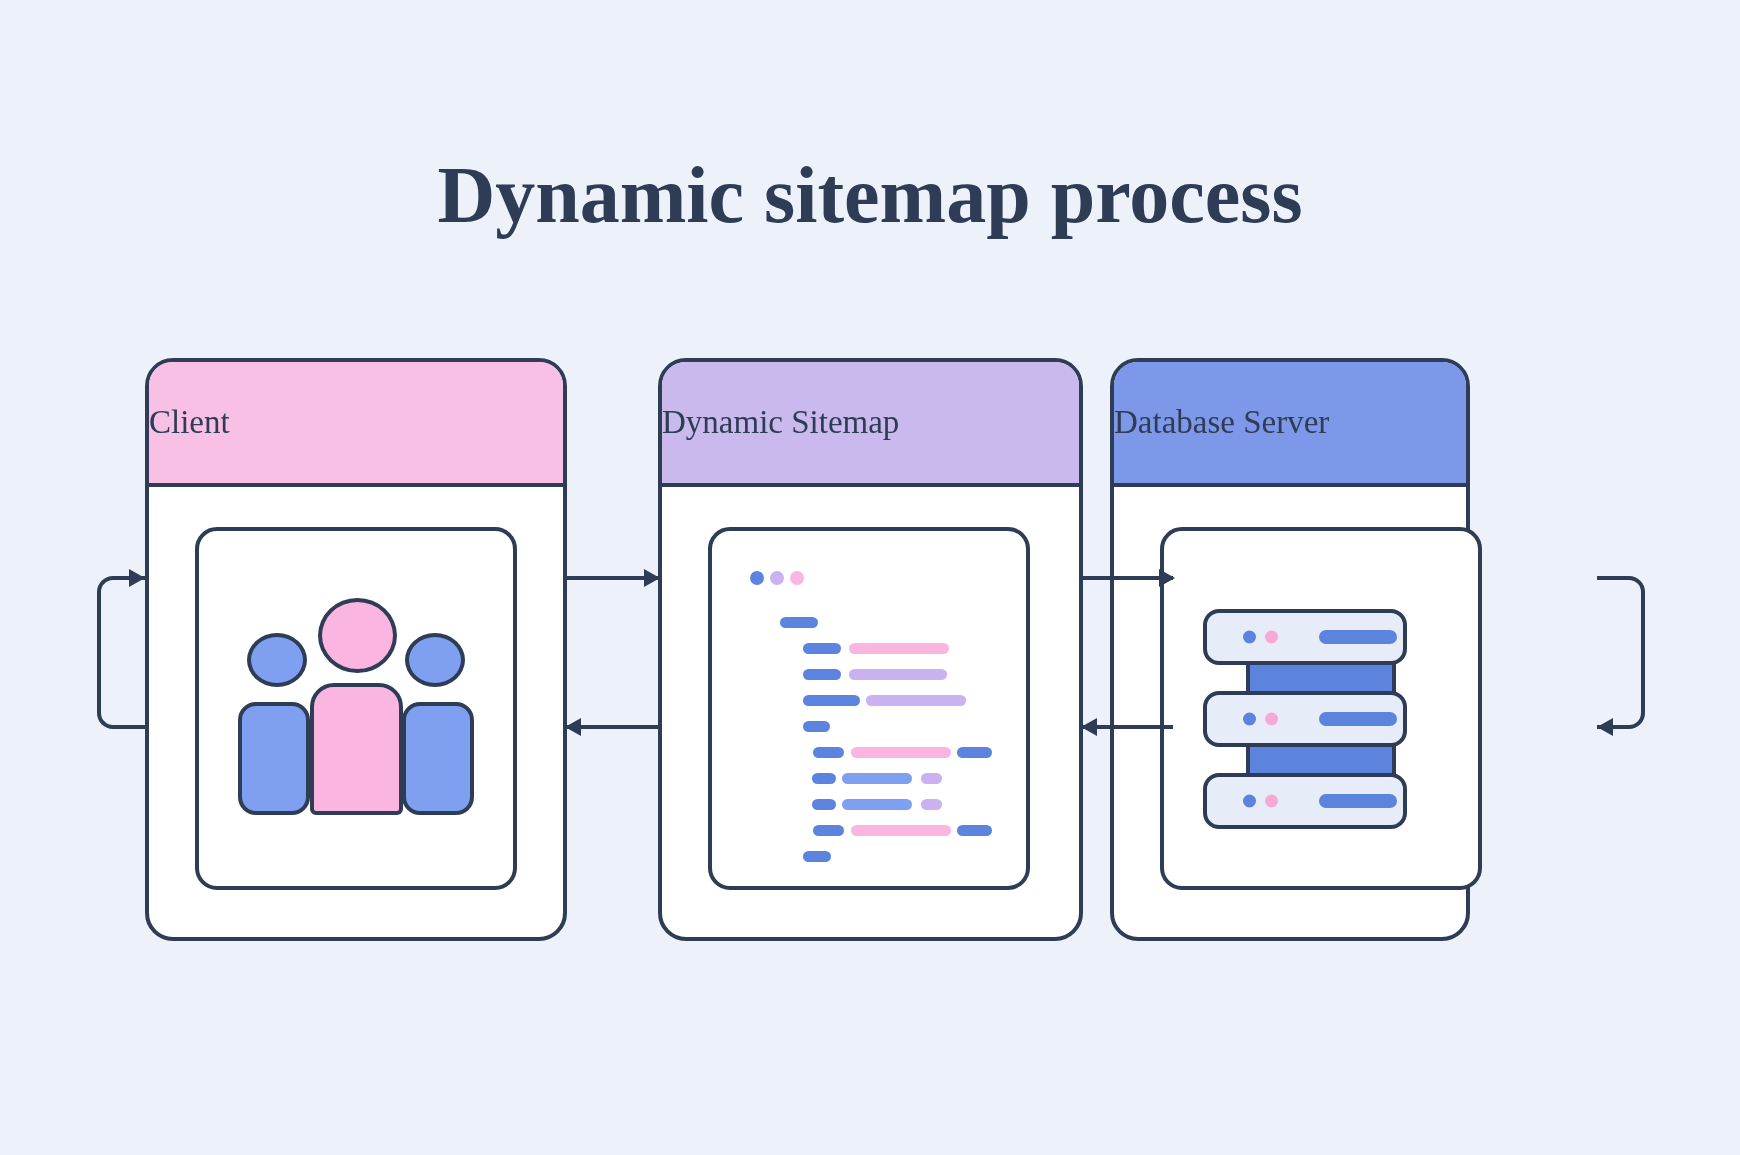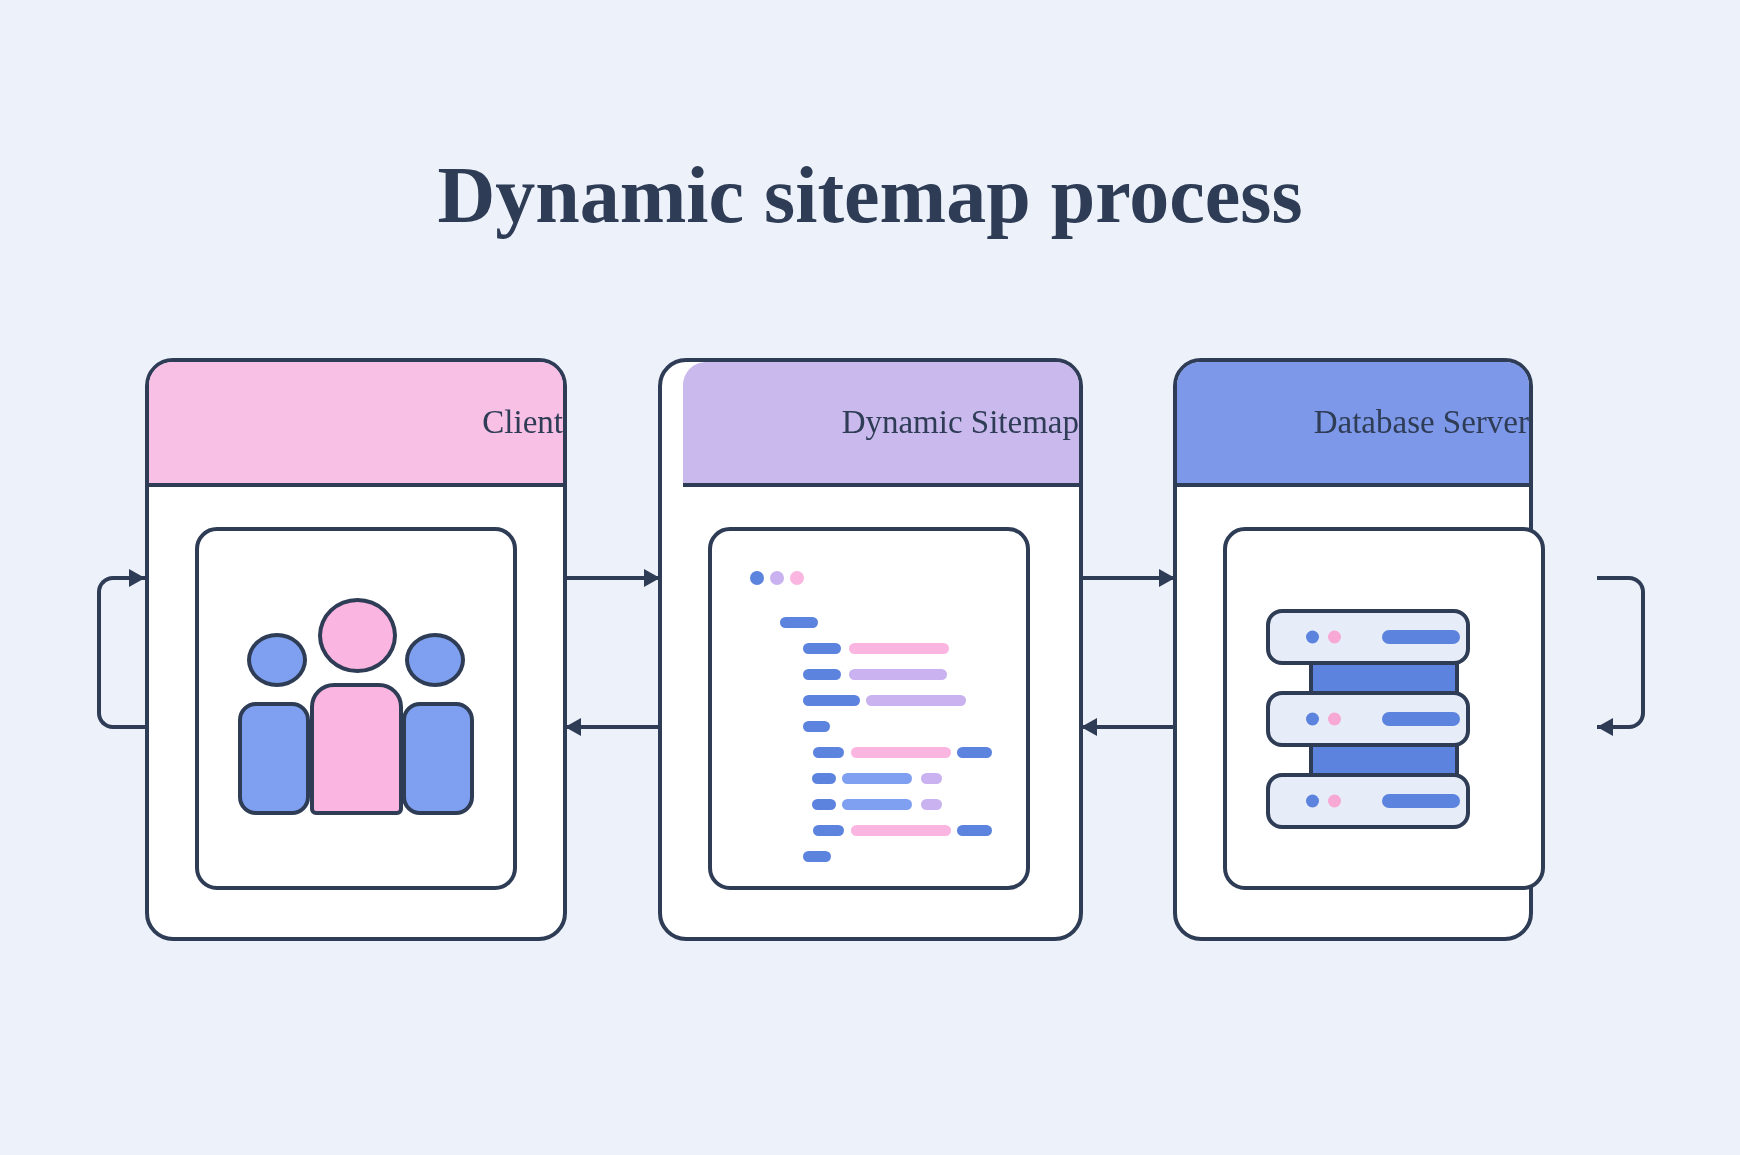--- a/index.html
+++ b/index.html
@@ -5,24 +5,24 @@
   html,body{margin:0;padding:0;}
   .canvas{position:relative;width:1740px;height:1155px;background:var(--bg,#edf1f9);
           font-family:Liberation Serif, serif;overflow:hidden;}
   .title{position:absolute;top:150px;left:0;right:0;text-align:center;
          font-size:80px;font-weight:700;color:var(--navy,#2e3c55);}
 
   
   .card{position:absolute;top:358px;height:583px;background:#fff;
         border:4px solid var(--navy,#2e3c55);border-radius:28px;box-sizing:border-box;}
   .card-client{left:145px;width:422px;}
-  .card-sitemap{left:658px;width:425px;padding-left:21px;}
-  .card-database{left:1173px;width:360px;}
+  .card-sitemap{left:658px;width:425px;}
+  .card-database{left:1110px;width:360px;}
   .card-header{height:121px;border-bottom:4px solid var(--navy,#2e3c55);
-               border-radius:23px 23px 0 0;display:flex;align-items:center;justify-content:flex-end;}
+               border-radius:23px 23px 0 0;display:flex;align-items:center;justify-content:flex-start;}
   .header-pink{background:var(--pink-header,#f9c0e6);}
   .header-purple{background:var(--purple-header,#c9b9ed);}
   .header-blue{background:var(--blue-header,#7d98e9);}
   .card-title{font-size:33px;color:var(--navy,#2e3c55);}
 
   .inner-panel{position:absolute;left:46px;top:165px;width:322px;height:363px;
                border:4px solid var(--navy,#2e3c55);border-radius:22px;background:#fff;box-sizing:border-box;}
 
   
   .u{position:absolute;box-sizing:border-box;border:4px solid var(--navy,#2e3c55);}

